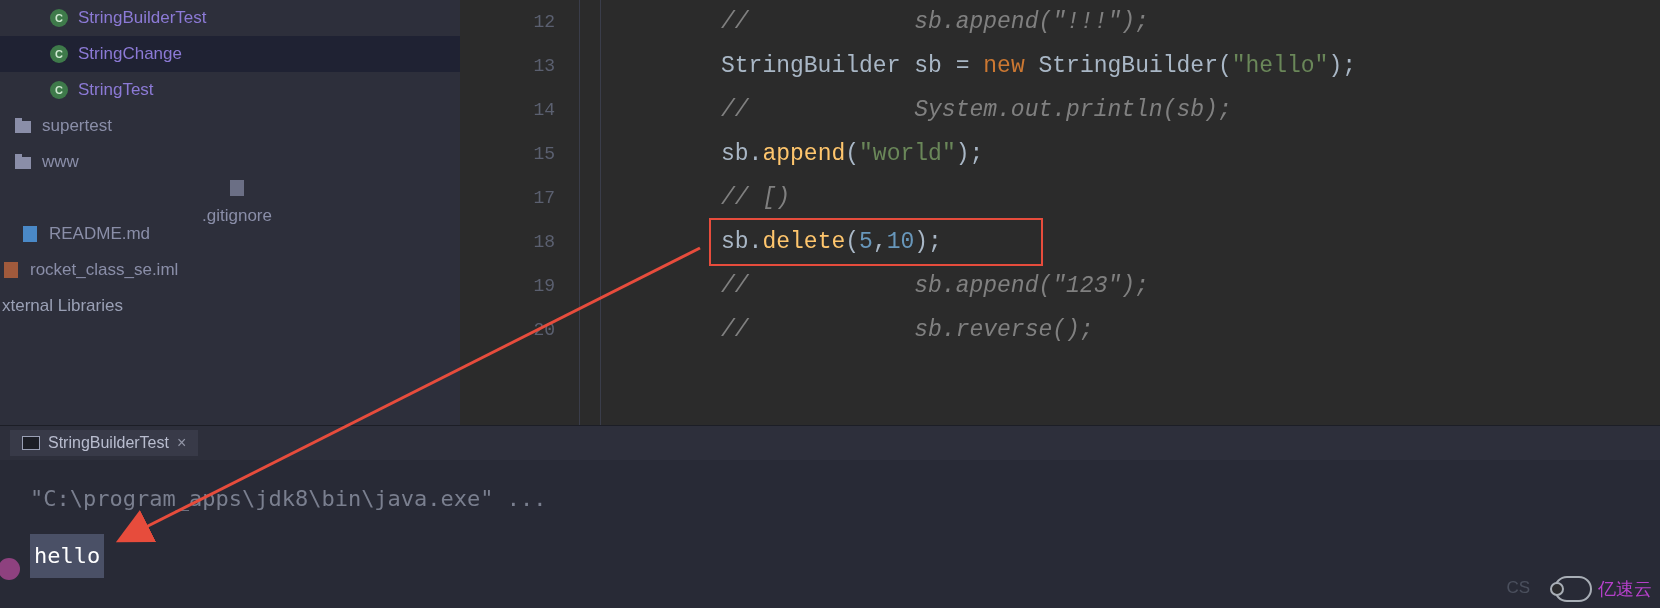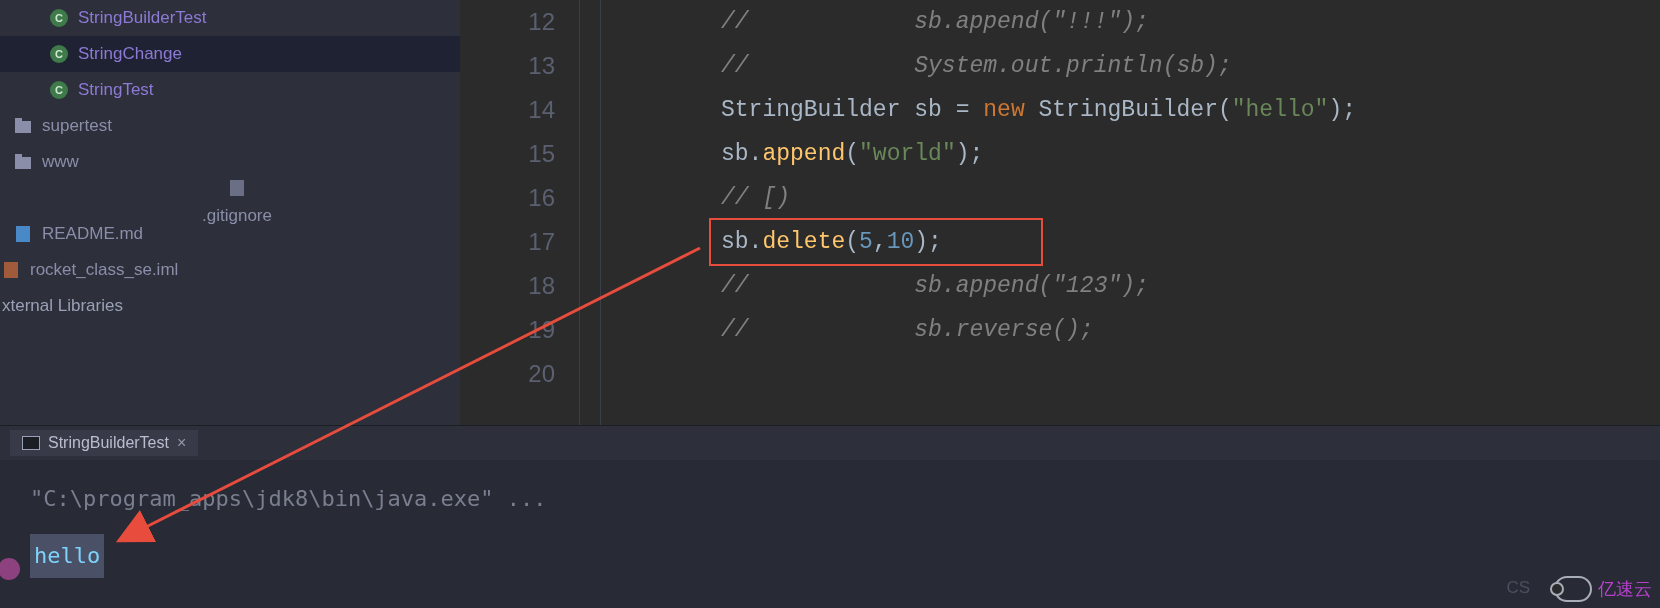--- a/index.html
+++ b/index.html
@@ -9,42 +9,42 @@
   .sidebar{width:460px;background:#2d2f3b;display:flex;flex-direction:column;font-family:"Segoe UI",Arial,sans-serif;font-size:17px;color:#8a8ea8;}
   .tree{padding-top:0;}
   .tree-row{display:flex;align-items:center;height:36px;padding-left:20px;gap:10px;cursor:pointer;}
   .tree-row.selected{background:#1f2233;color:#b0a8ff;}
   .tree-row.cls{color:#8c7ad6;}
   .tree-row .icon{width:18px;height:18px;display:flex;align-items:center;justify-content:center;}
   .sidebar .group{color:#9aa0b5;}
   
   .editor{flex:1;display:flex;background:#2b2b2b;position:relative;}
   .gutter{width:120px;background:#2b2b2b;border-right:1px solid #3a3d4a;text-align:right;padding-right:24px;box-sizing:border-box;}
-  .gutter .ln{height:44px;line-height:44px;color:#5b6070;font-size:24px;font-family:Liberation Sans, sans-serif;}
+  .gutter .ln{height:44px;line-height:44px;color:#5b6070;font-size:18px;font-family:Liberation Mono, monospace;}
   .gutter-fold{width:20px;border-right:1px solid #3a3d4a;position:relative;}
   .code{flex:1;padding-left:40px;position:relative;}
   .code .line{height:44px;line-height:44px;font-size:23px;white-space:pre;padding-left:80px;}
   .c-comment{color:#808080;font-style:italic;}
   .c-keyword{color:#cc7832;}
   .c-type{color:#a9b7c6;}
   .c-var{color:#a9b7c6;}
   .c-method{color:#ffc66d;}
   .c-string{color:#6a8759;}
   .c-num{color:#6897bb;}
   .c-static{color:#a9b7c6;font-style:italic;}
   .highlight-box{position:absolute;border:2px solid #e74c3c;pointer-events:none;}
   
   .run-panel{background:#282a36;border-top:1px solid #1c1e26;}
   .run-tabs{height:34px;display:flex;align-items:center;padding-left:10px;background:#2d2f3b;font-family:"Segoe UI",Arial,sans-serif;font-size:16px;}
   .run-tab{display:flex;align-items:center;gap:8px;background:#383a48;padding:4px 12px;color:#b9bdcf;}
   .run-tab .close{opacity:.7;cursor:pointer;}
   .console{padding:18px 30px 30px 30px;font-size:22px;font-family:Consolas,monospace;color:#a9b7c6;line-height:42px;position:relative;}
   .console .cmd{color:#7a7f8f;}
   .console .out{display:inline-block;margin-top:14px;}
-  .console .hl{background:#4a5066;color:#7dd3fc;padding:1px 4px;}
+  .console .hl{background:#4a5066;color:#ffffff;padding:1px 4px;}
   .side-btn{width:22px;height:22px;border-radius:50%;position:absolute;left:-2px;bottom:28px;background:#b94b9e;opacity:.7;}
   
   .icon-class{border-radius:50%;width:18px;height:18px;background:#3e7a4a;color:#cfe9d2;font-size:11px;font-weight:bold;display:flex;align-items:center;justify-content:center;font-family:Arial,sans-serif;}
   .icon-folder{width:16px;height:12px;background:#8a8ea8;position:relative;margin-top:2px;}
   .icon-folder::before{content:"";position:absolute;top:-3px;left:0;width:7px;height:3px;background:#8a8ea8;}
   .icon-file{width:14px;height:16px;background:#6b6f85;position:relative;}
   .icon-md{width:14px;height:16px;background:#4a89c7;}
   .icon-iml{width:14px;height:16px;background:#a05a3c;}
   .icon-term{width:16px;height:12px;border:1px solid #9aa0b5;background:#1c1e26;}
   
@@ -92,21 +92,21 @@
               <span class="icon-folder"></span>
             </span>
             <span>www</span>
           </div>
           <div class="tree-row" style="padding-left: 14px; flex-direction: column;">
             <span class="icon">
               <span class="icon-file"></span>
             </span>
             <span>.gitignore</span>
           </div>
-          <div class="tree-row" style="padding-left: 14px;">
+          <div class="tree-row" style="padding-left: 21px;">
             <span class="icon">
               <span class="icon-md"></span>
             </span>
             <span>README.md</span>
           </div>
           <div class="tree-row" style="padding-left: 2px;">
             <span class="icon">
               <span class="icon-iml"></span>
             </span>
             <span>rocket_class_se.iml</span>
@@ -116,31 +116,30 @@
           </div>
         </div>
     </div>
 
     <div class="editor">
       <div class="gutter" id="gutter">
           <div class="ln">12</div>
           <div class="ln">13</div>
           <div class="ln">14</div>
           <div class="ln">15</div>
-          <div class="ln">16</div>
           <div class="ln">17</div>
           <div class="ln">18</div>
           <div class="ln">19</div>
           <div class="ln">20</div>
         </div>
       <div class="gutter-fold"></div>
       <div class="code" id="code">
           <div class="line"><span class="c-comment">//            sb.append("!!!");</span></div>
+          <div class="line"><span class="c-type">StringBuilder</span><span> </span><span class="c-var">sb</span><span> = </span><span class="c-keyword">new</span><span> </span><span class="c-type">StringBuilder</span><span>(</span><span class="c-string">"hello"</span><span>);</span></div>
           <div class="line"><span class="c-comment">//            System.out.println(sb);</span></div>
-          <div class="line"><span class="c-type">StringBuilder</span><span> </span><span class="c-var">sb</span><span> = </span><span class="c-keyword">new</span><span> </span><span class="c-type">StringBuilder</span><span>(</span><span class="c-string">"hello"</span><span>);</span></div>
           <div class="line"><span class="c-var">sb</span><span>.</span><span class="c-method">append</span><span>(</span><span class="c-string">"world"</span><span>);</span></div>
           <div class="line"><span class="c-comment">// [)</span></div>
           <div class="line"><span class="c-var">sb</span><span>.</span><span class="c-method">delete</span><span>(</span><span class="c-num">5</span><span>,</span><span class="c-num">10</span><span>);</span></div>
           <div class="highlight-box" style="top: 218px; left: 108px; width: 330px; height: 44px;"></div>
           <div class="line"><span class="c-comment">//            sb.append("123");</span></div>
           <div class="line"><span class="c-comment">//            sb.reverse();</span></div>
         </div>
     </div>
   </div>
 

